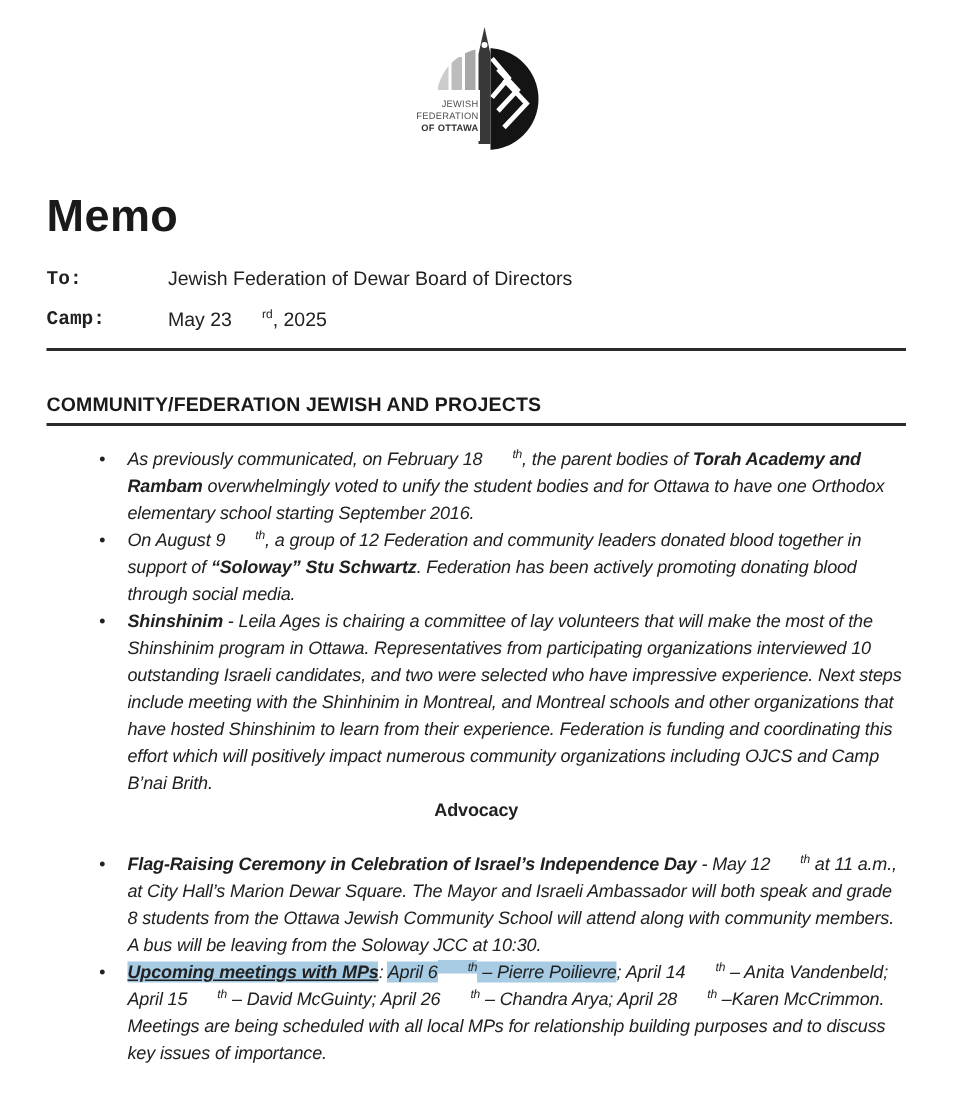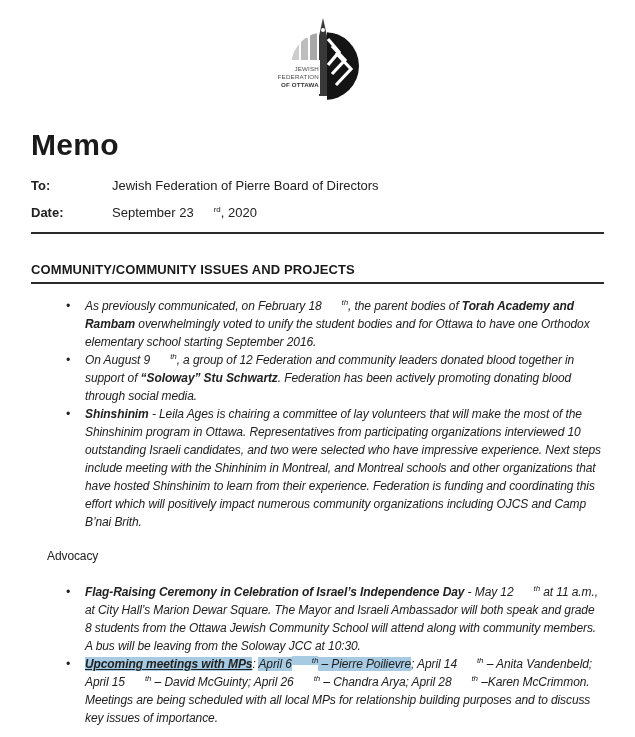--- a/index.html
+++ b/index.html
@@ -33,21 +33,21 @@
     margin: 24px 0 16px 0;
     text-align: left;
     font-size: 30px;
     font-weight: bold;
     color: #1a1a1a;
     letter-spacing: 0.3px;
   }
   
   .fields { margin: 0; }
   .field-row { display: flex; font-size: 13px; line-height: 16px; margin-bottom: 11px; }
-  .field-label { width: 81px; font-weight: bold; flex: 0 0 81px; }
+  .field-label { width: 81px; font-weight: bold; flex: 0 0 81px; font-family: Liberation Mono, monospace; }
   .field-value { flex: 1; }
   
   .header-divider {
     border: none;
     border-top: 2px solid #2b2b2b;
     margin: 4px 0 0 0;
     height: 0;
   }
   
   .section-heading {
@@ -72,25 +72,26 @@
   ul.bullets li { position: relative; }
   ul.bullets li::before {
     content: "\2022";
     position: absolute;
     left: -19px;
     top: 0;
   }
   ul.bullets.advocacy-list { margin-top: 18px; }
   
   .sub-heading {
-    margin: 16px;
+    margin: 0;
     font-size: 12px;
     line-height: 18px;
-    font-weight: normal;
+    font-weight: bold;
     letter-spacing: -0.1px;
+    text-align: center;
   }
   
   .b { font-weight: bold; }
   .u { text-decoration: underline; }
   .hl { background: var(--hl); }
   sup { font-size: 8px; line-height: 0; vertical-align: super; padding-left: 20px; }
 </style>
 </head>
 <body>
 
@@ -129,31 +130,31 @@
       <text class="logo-text" x="44" y="65" font-size="6.2" text-anchor="end">FEDERATION</text>
       <text class="logo-text logo-text-bold" x="44" y="73" font-size="6.2" text-anchor="end">OF OTTAWA</text>
     </svg>
   </div>
 
   <h1 class="memo-title">Memo</h1>
 
   <div class="fields">
     <div class="field-row">
       <div class="field-label">To:</div>
-      <div class="field-value"><span>Jewish Federation of Pierre Board of Directors</span></div>
+      <div class="field-value"><span>Jewish Federation of Dewar Board of Directors</span></div>
     </div>
     <div class="field-row">
-      <div class="field-label">Date:</div>
-      <div class="field-value"><span>September 23</span><sup>rd</sup><span>, 2020</span></div>
+      <div class="field-label">Camp:</div>
+      <div class="field-value"><span>May 23</span><sup>rd</sup><span>, 2025</span></div>
     </div>
   </div>
 
   <hr class="header-divider">
 
-  <h2 class="section-heading">COMMUNITY/COMMUNITY ISSUES AND PROJECTS</h2>
+  <h2 class="section-heading">COMMUNITY/FEDERATION JEWISH AND PROJECTS</h2>
 
   <ul class="bullets">
     <li><span>As previously communicated, on February 18</span><sup>th</sup><span>, the parent bodies of </span><span class="b">Torah Academy and Rambam</span><span> overwhelmingly voted to unify the student bodies and for Ottawa to have one Orthodox elementary school starting September 2016.</span></li>
     <li><span>On August 9</span><sup>th</sup><span>, a group of 12 Federation and community leaders donated blood together in support of </span><span class="b">“Soloway” Stu Schwartz</span><span>. Federation has been actively promoting donating blood through social media.</span></li>
     <li><span class="b">Shinshinim</span><span> - Leila Ages is chairing a committee of lay volunteers that will make the most of the Shinshinim program in Ottawa. Representatives from participating organizations interviewed 10 outstanding Israeli candidates, and two were selected who have impressive experience. Next steps include meeting with the Shinhinim in Montreal, and Montreal schools and other organizations that have hosted Shinshinim to learn from their experience. Federation is funding and coordinating this effort which will positively impact numerous community organizations including OJCS and Camp B’nai Brith.</span></li>
   </ul>
 
   <h3 class="sub-heading">Advocacy</h3>
 
   <ul class="bullets advocacy-list">

